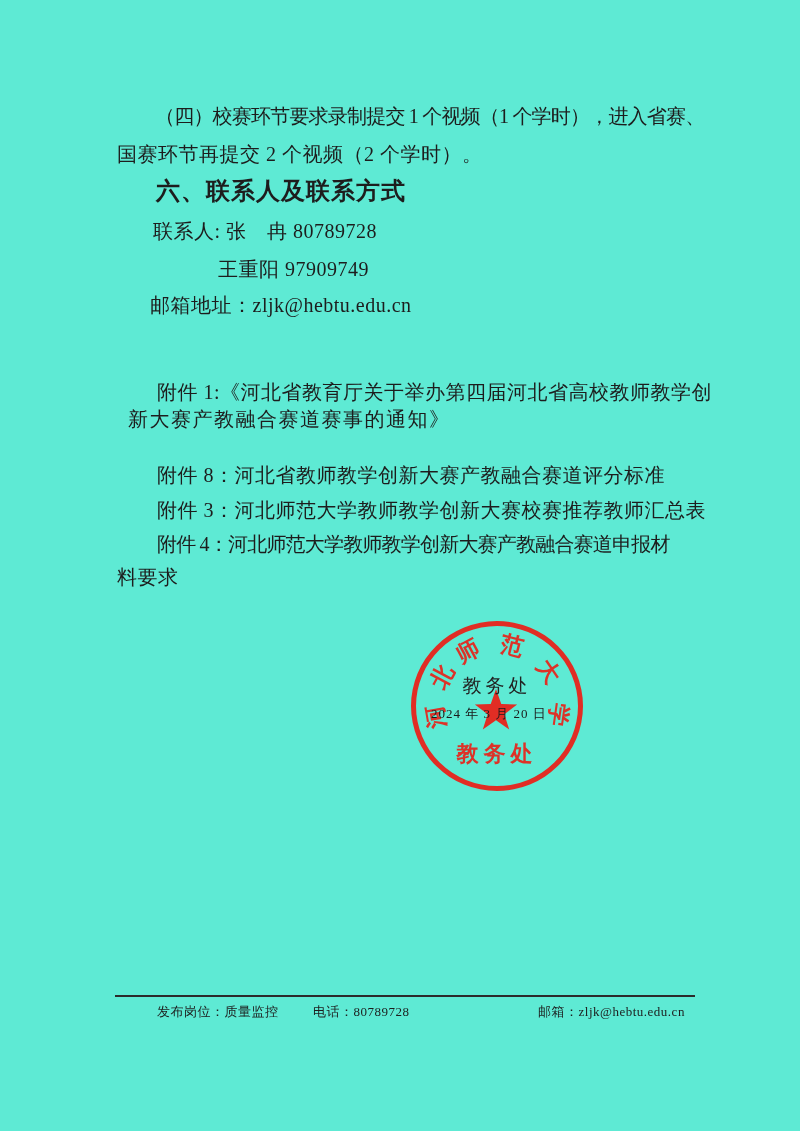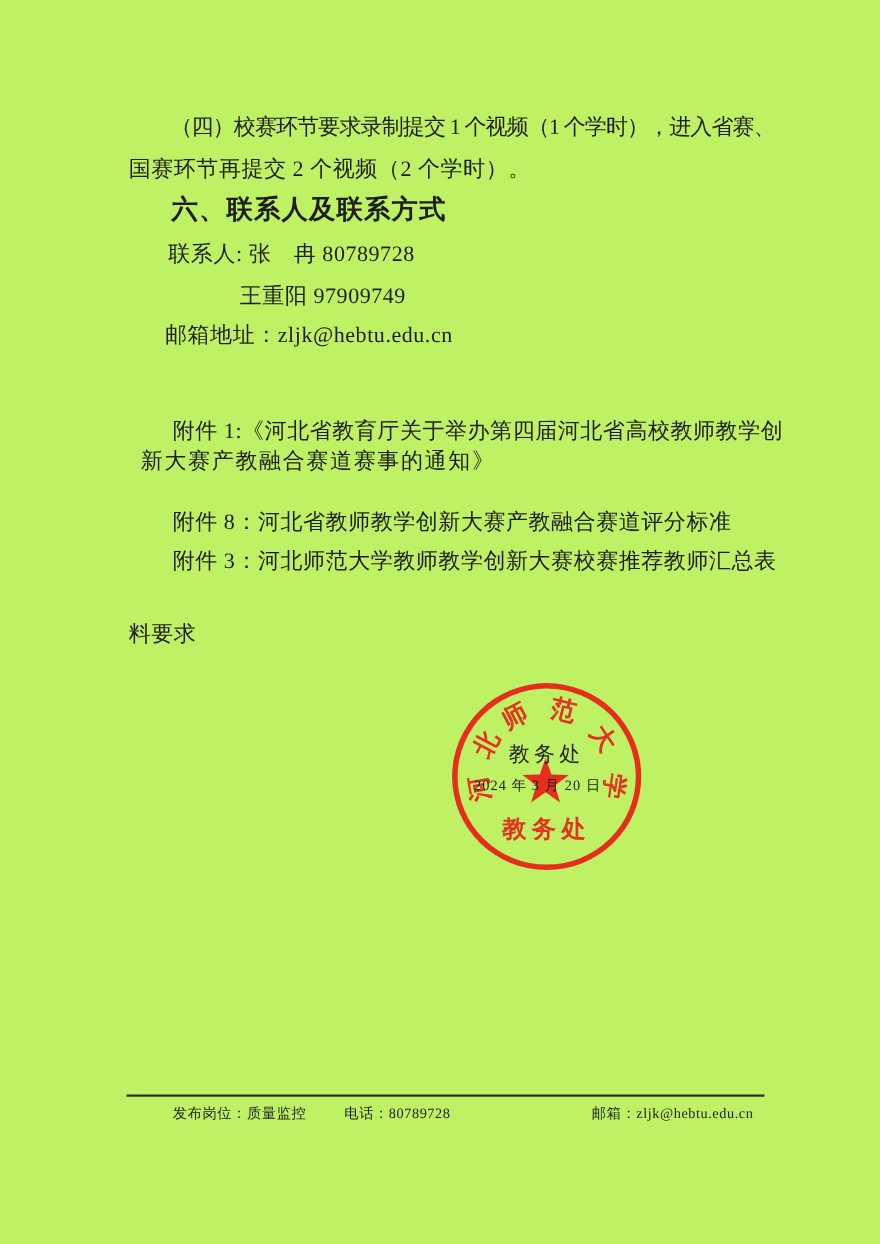--- a/index.html
+++ b/index.html
@@ -1,19 +1,19 @@
 <!DOCTYPE html>
 <html><head>
 <meta charset="utf-8">
 <style>
   html,body { margin:0; padding:0; background:#ffffff; }
   .page {
     position:relative;
     width:800px; height:1131px;
-    background:#bef264;
+    background:#5eead4;
     overflow:hidden;
     font-family:"Liberation Serif","DejaVu Serif",serif;
     color:#1d1d1d;
   }
   .abs-line {
     position:absolute;
     white-space:nowrap;
     font-size:20px;
     line-height:28px;
     letter-spacing:0.5px;
@@ -117,20 +117,21 @@
   <div class="abs-line heading" style="left:156px; top:179px;">六、联系人及联系方式</div>
 
   <div class="abs-line" style="left:153px; top:217px;">联系人: 张　冉  80789728</div>
   <div class="abs-line" style="left:218px; top:255px;">王重阳  97909749</div>
   <div class="abs-line" style="left:150px; top:291px;">邮箱地址：zljk@hebtu.edu.cn</div>
 
   <div class="abs-line" style="left:157px; top:378px;">附件 1:《河北省教育厅关于举办第四届河北省高校教师教学创</div>
   <div class="abs-line" style="left:128px; top:405px; letter-spacing:1.5px;">新大赛产教融合赛道赛事的通知》</div>
   <div class="abs-line" style="left:157px; top:461px;">附件 8：河北省教师教学创新大赛产教融合赛道评分标准</div>
   <div class="abs-line" style="left:157px; top:496px;">附件 3：河北师范大学教师教学创新大赛校赛推荐教师汇总表</div>
+  <div class="abs-line ls-tight" style="left:157px; top:530px;">附件 4：河北师范大学教师教学创新大赛产教融合赛道申报材</div>
   <div class="abs-line" style="left:117px; top:563px;">料要求</div>
 
   <div class="seal">
     <div class="seal-ring"></div>
 
     <span class="arc-char" style="--a:-100deg">河</span>
     <span class="arc-char" style="--a:-62deg">北</span>
     <span class="arc-char" style="--a:-28deg">师</span>
     <span class="arc-char" style="--a:14deg">范</span>
     <span class="arc-char" style="--a:56deg">大</span>

